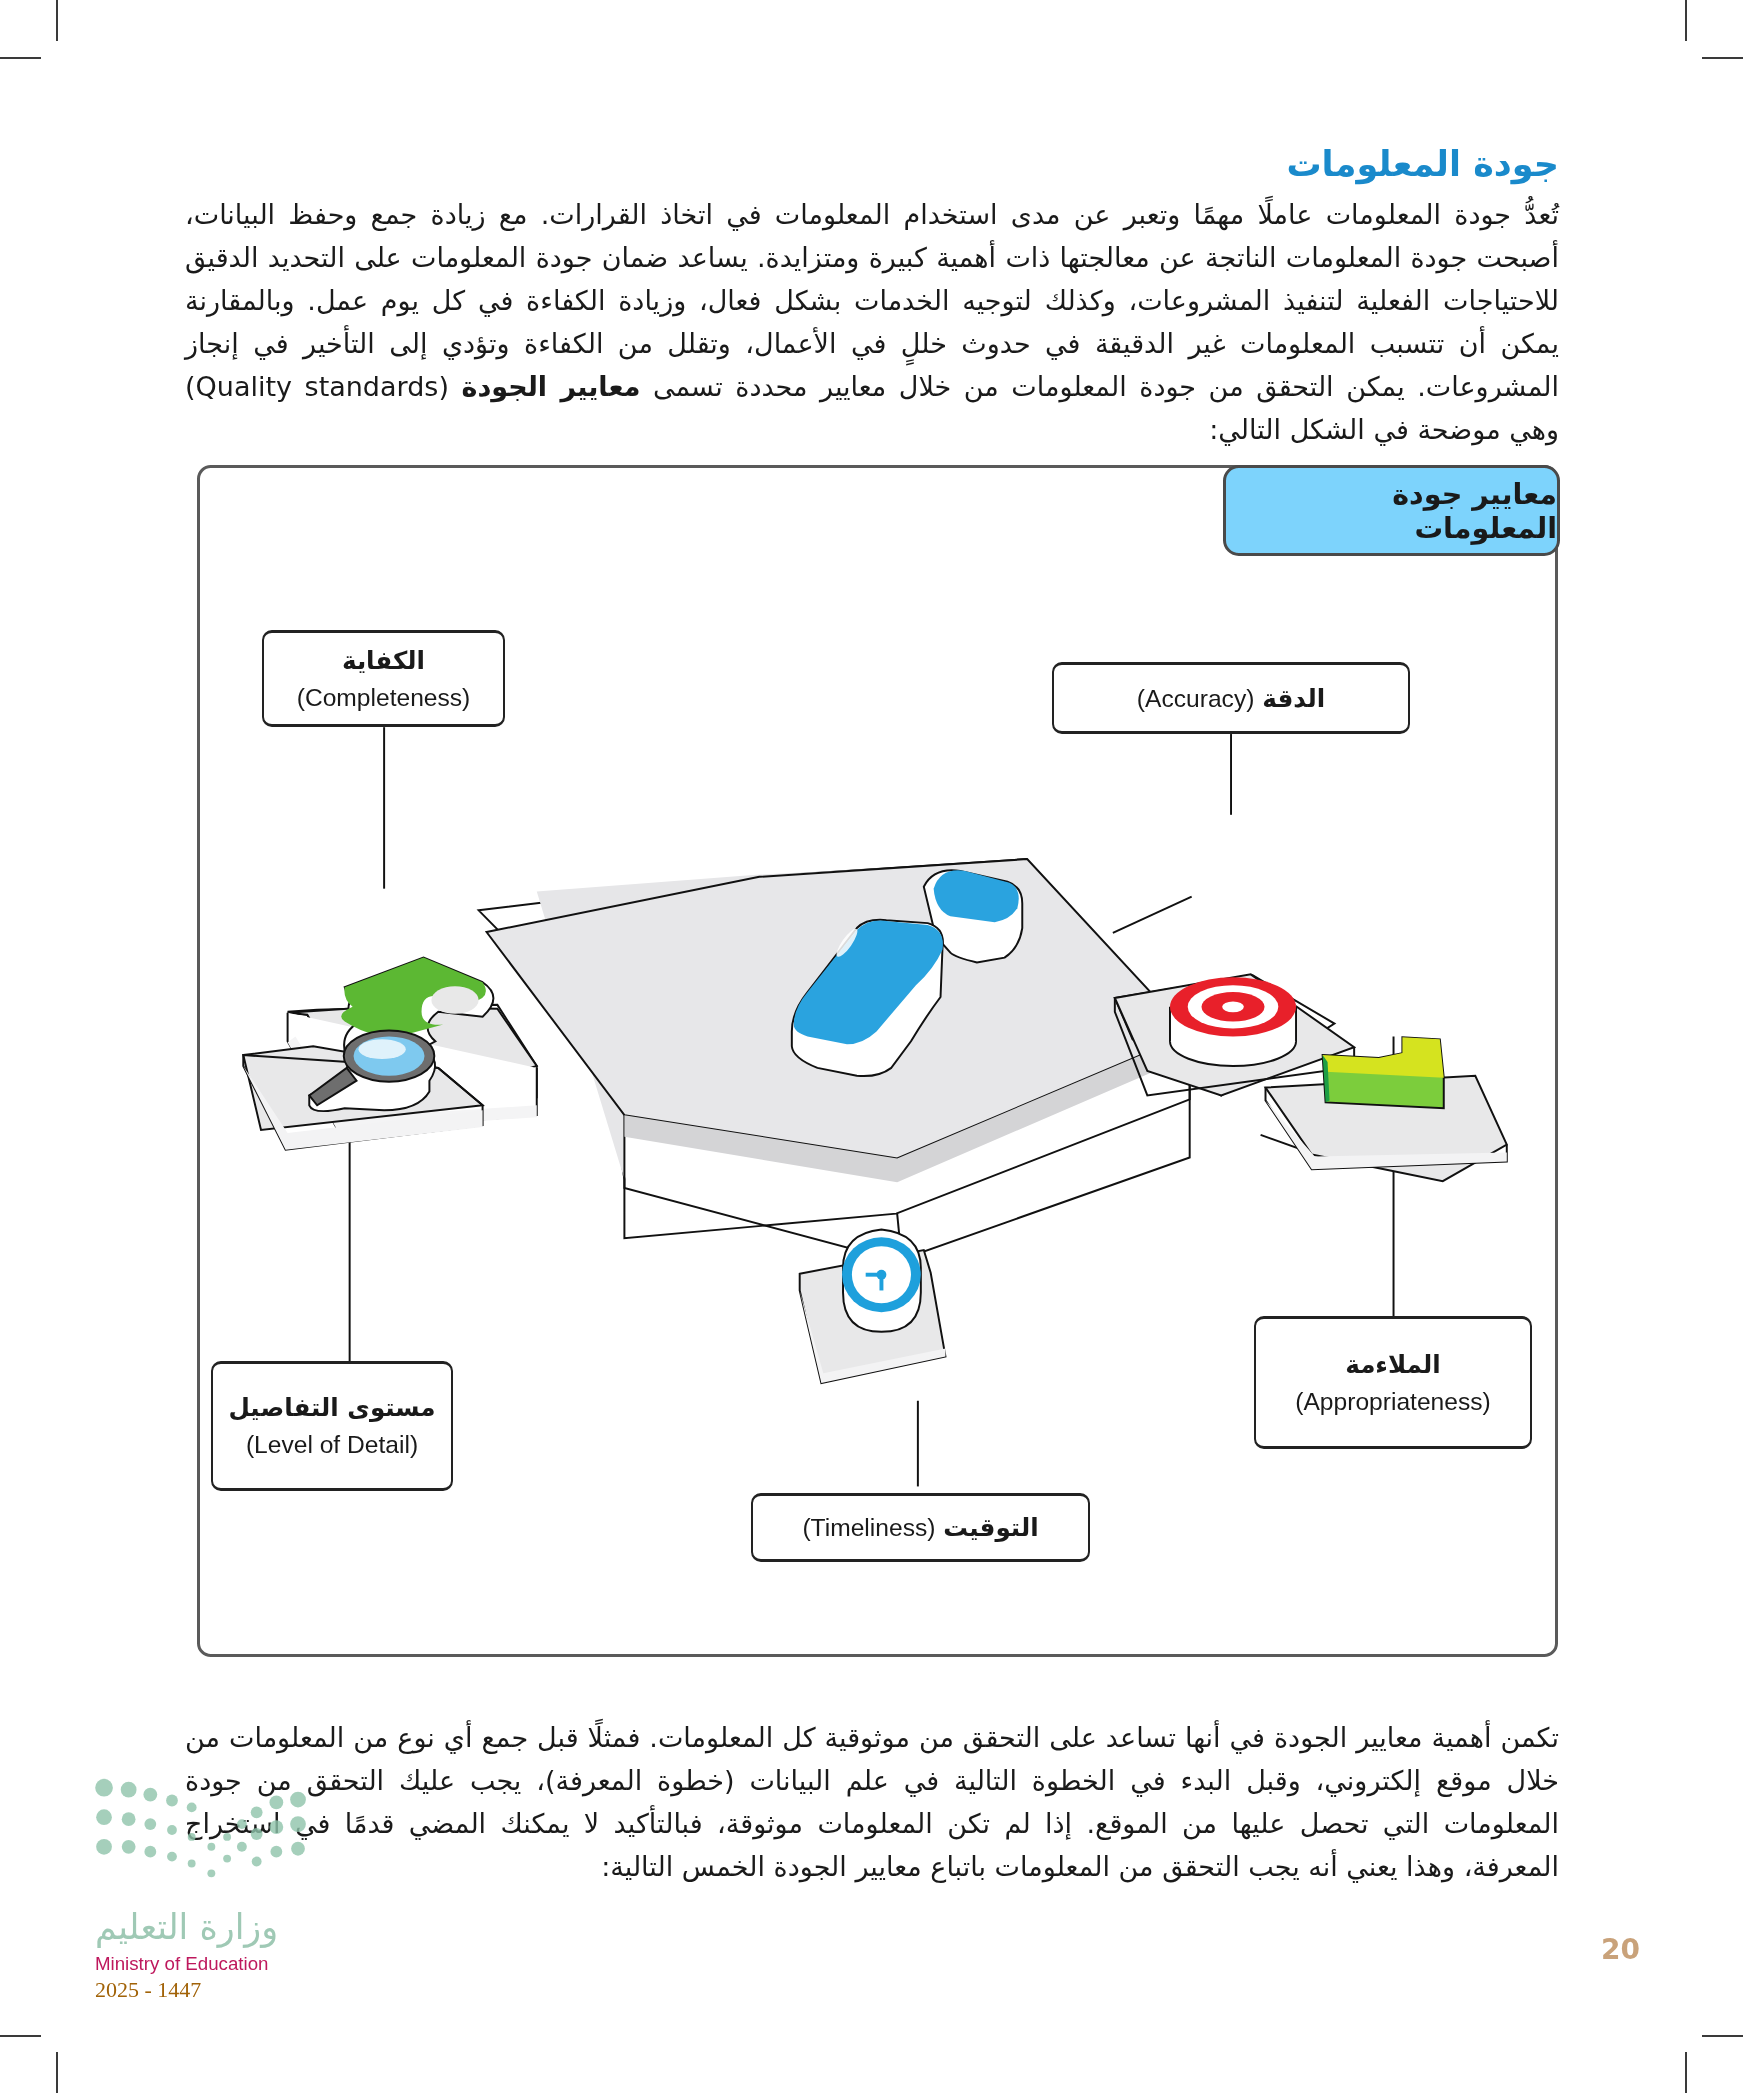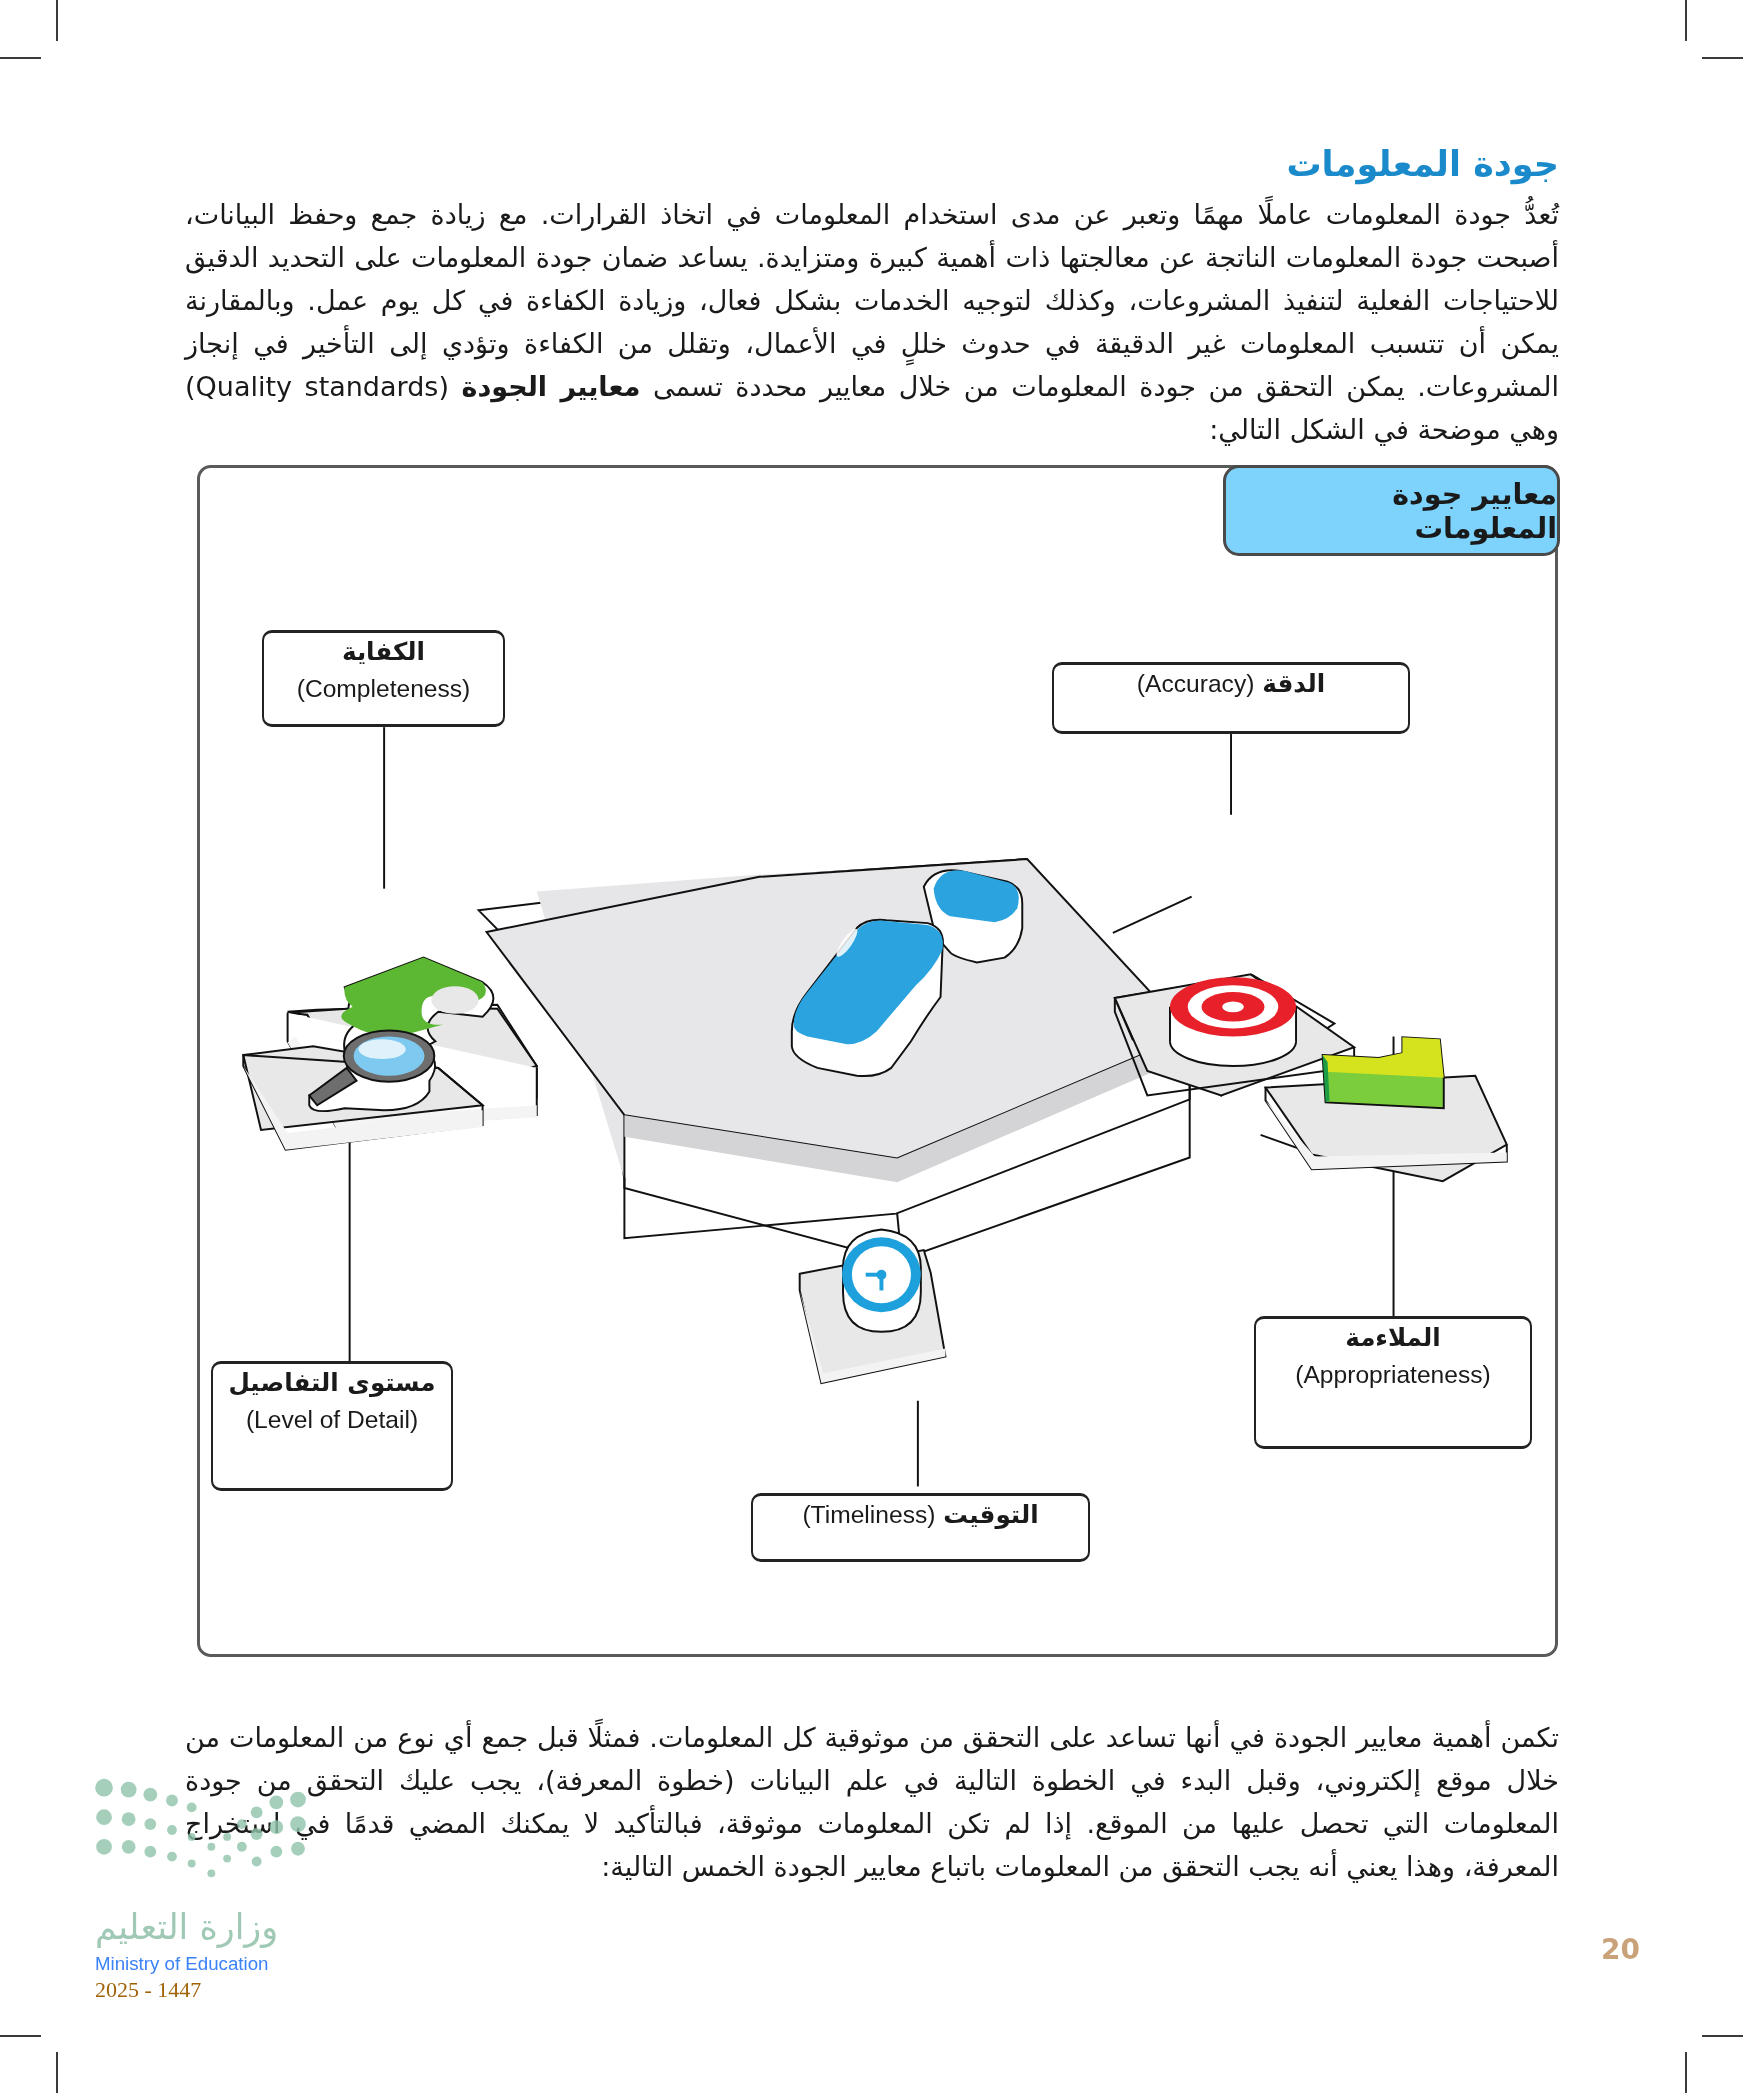--- a/index.html
+++ b/index.html
@@ -5,28 +5,28 @@
   html, body { margin:0; padding:0; background:#ffffff; }
   body { width:1744px; height:2093px; position:relative; overflow:hidden; font-family:"DejaVu Sans", sans-serif; color:#1a1a1a; }
   .crop { position:absolute; background:#3a3a3a; }
   .section-title { position:absolute; right:185px; top:144px; font-size:35px; font-weight:bold; color:#1a8acb; direction:rtl; }
   .para { position:absolute; right:185px; width:1374px; direction:rtl; text-align:justify; font-size:27px; line-height:43px; }
   .para b { font-weight:bold;margin-top:22px; }
   #intro { top:193px; }
   #outro { top:1716px; }
   .figure { position:absolute; left:197px; top:465px; width:1361px; height:1192px; border:3px solid #5a5a5a; border-radius:13.8px; box-sizing:border-box; }
   .fig-title { position:absolute; left:1223px; top:465px; width:337px; height:91px; box-sizing:border-box; border:3px solid #4a4a4a; border-radius:15.8px; background:#7dd3fc; direction:rtl; font-size:28.6px; font-weight:bold; display:flex; align-items:center; justify-content:center;padding-left:30px; }
-  .label { position:absolute; box-sizing:border-box; background:#fff; border:2px solid #222; border-top-width:3.9px; border-bottom-width:3.9px; border-radius:9.9px; text-align:center; font-size:24.6px; line-height:37px; display:flex; flex-direction:column; align-items:center; justify-content:flex-start; }
+  .label { position:absolute; box-sizing:border-box; background:#fff; border:2px solid #222; border-top-width:3.9px; border-bottom-width:3.9px; border-radius:9.9px; text-align:center; font-size:24.6px; line-height:37px; display:flex; flex-direction:column; align-items:center; justify-content:center; }
   .label .ar { font-weight:bold; direction:rtl; }
   .label .en { font-family:"Liberation Sans", sans-serif; }
   .label .row { direction:rtl; }
   svg#diagram { position:absolute; left:197px; top:465px; }
   .logo { position:absolute; left:89px; top:1768px; }
   .logo-ar { position:absolute; left:95px; top:1907px; font-size:35px; color:#9fc9b5; direction:rtl; }
-  .logo-en { position:absolute; left:95px; top:1953px; font-size:18.7px; color:#3b82f6; font-family:"Liberation Sans", sans-serif; }
+  .logo-en { position:absolute; left:95px; top:1953px; font-size:18.7px; color:#be185d; font-family:"Liberation Sans", sans-serif; }
   .logo-year { position:absolute; left:95px; top:1977px; font-size:22px; color:#a16207; font-family:"Liberation Serif", serif; }
   .page-num { position:absolute; left:1601px; top:1933px; font-size:28px; font-weight:bold; color:#c9a27a; font-family:"DejaVu Sans", sans-serif; }
 </style>
 </head>
 <body>
 
 <div class="crop" style="left:56px;top:0;width:2px;height:41px;"></div>
 <div class="crop" style="left:0;top:57px;width:41px;height:2px;"></div>
 <div class="crop" style="left:1685px;top:0;width:2px;height:41px;"></div>
 <div class="crop" style="left:1702px;top:57px;width:41px;height:2px;"></div>

